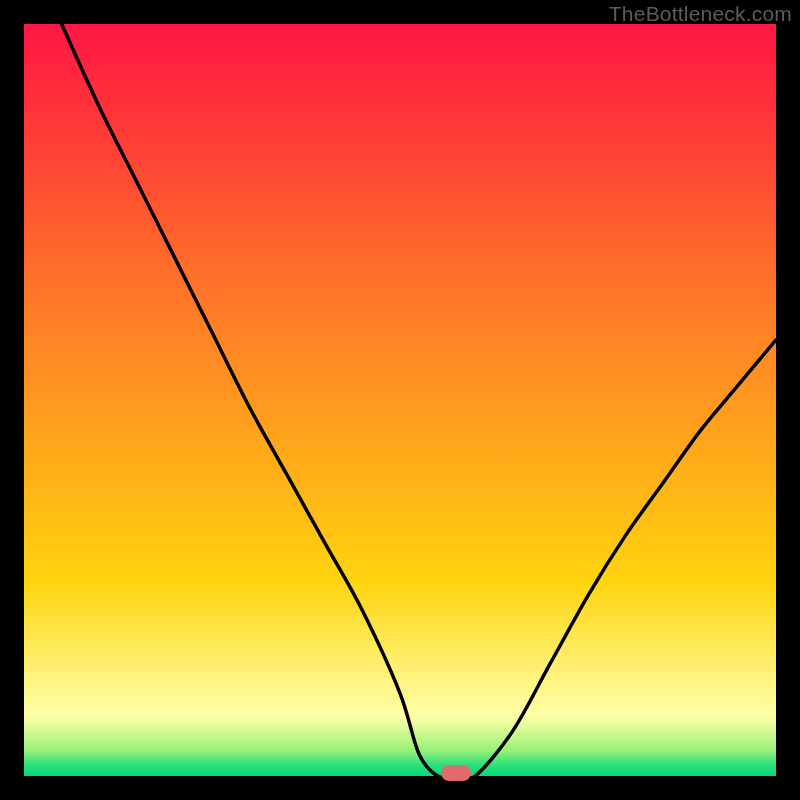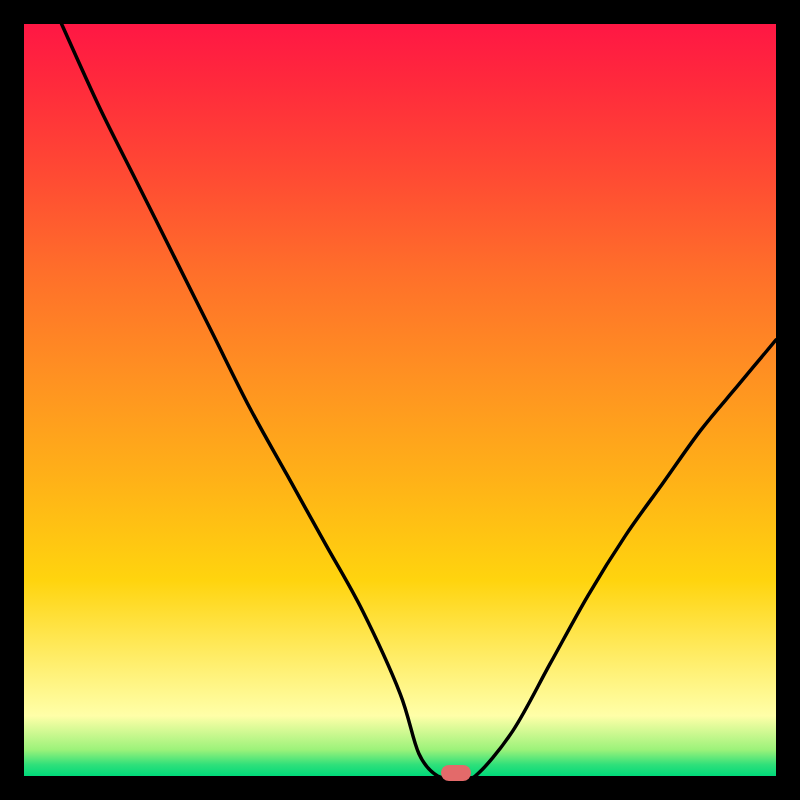--- a/index.html
+++ b/index.html
@@ -68,20 +68,21 @@
     border-radius: 9px;
     background: #e36a6a;
     transform: translate(-50%, -50%);
     z-index: 5;
   }
 </style>
 </head>
 <body>
 
 <div class="frame">
+  <div class="watermark">TheBottleneck.com</div>
 
   <div class="plot-frame">
     <div class="gradient"></div>
     <svg class="curve" viewBox="0 0 752 752" preserveAspectRatio="none">
       <path id="curve-path" fill="none" stroke="#000" stroke-width="3.5" stroke-linecap="round" stroke-linejoin="round" d="M 37.60 0.00 C 43.87 13.79, 62.67 56.40, 75.20 82.72 C 87.73 109.04, 100.27 132.85, 112.80 157.92 C 125.33 182.99, 137.87 208.05, 150.40 233.12 C 162.93 258.19, 175.47 283.25, 188.00 308.32 C 200.53 333.39, 213.07 359.71, 225.60 383.52 C 238.13 407.33, 250.67 428.64, 263.20 451.20 C 275.73 473.76, 288.27 496.32, 300.80 518.88 C 313.33 541.44, 325.87 561.49, 338.40 586.56 C 350.93 611.63, 366.60 645.47, 376.00 669.28 C 385.40 693.09, 388.53 715.65, 394.80 729.44 C 401.07 743.23, 407.33 748.24, 413.60 752.00 C 419.87 755.76, 426.13 752.00, 432.40 752.00 C 438.67 752.00, 441.80 759.52, 451.20 752.00 C 460.60 744.48, 476.27 725.68, 488.80 706.88 C 501.33 688.08, 513.87 661.76, 526.40 639.20 C 538.93 616.64, 551.47 592.83, 564.00 571.52 C 576.53 550.21, 589.07 530.16, 601.60 511.36 C 614.13 492.56, 626.67 476.27, 639.20 458.72 C 651.73 441.17, 664.27 422.37, 676.80 406.08 C 689.33 389.79, 701.87 376.00, 714.40 360.96 C 726.93 345.92, 745.73 323.36, 752.00 315.84"></path>
     </svg>
     <div class="marker" id="marker" style="left: 432.4px; top: 749px;"></div>
   </div>
 </div>
 

